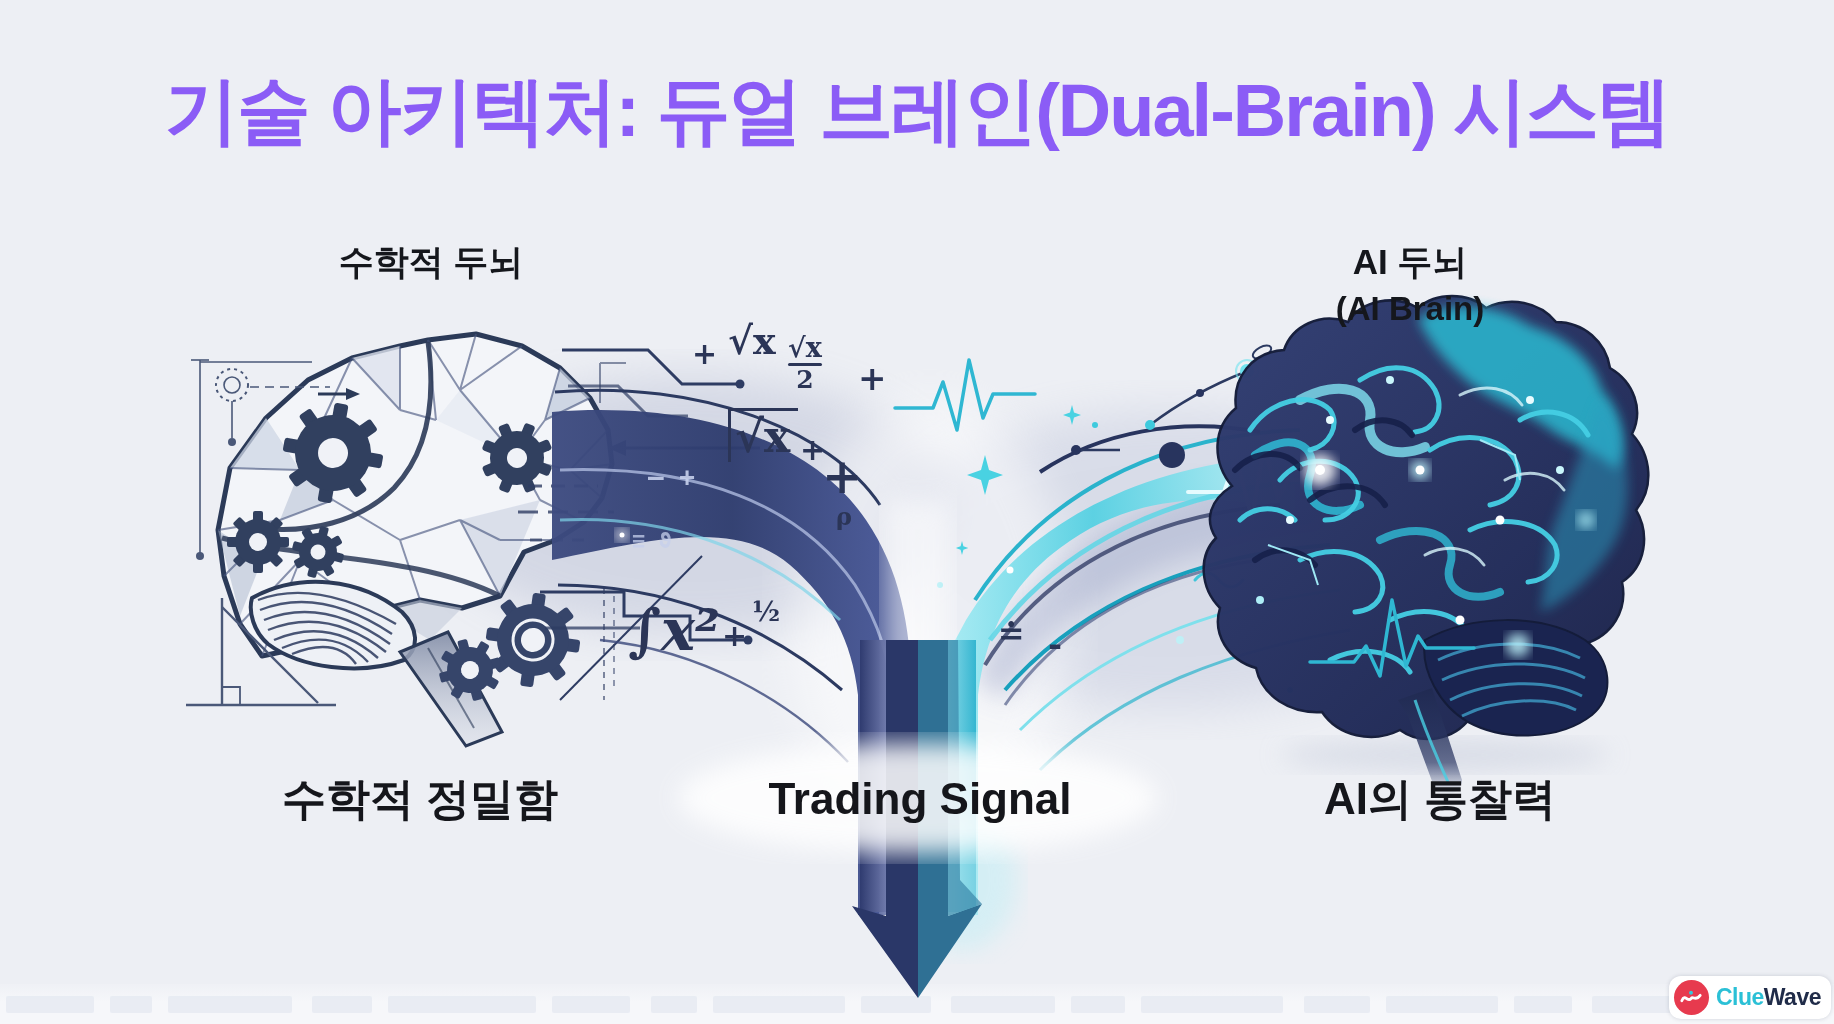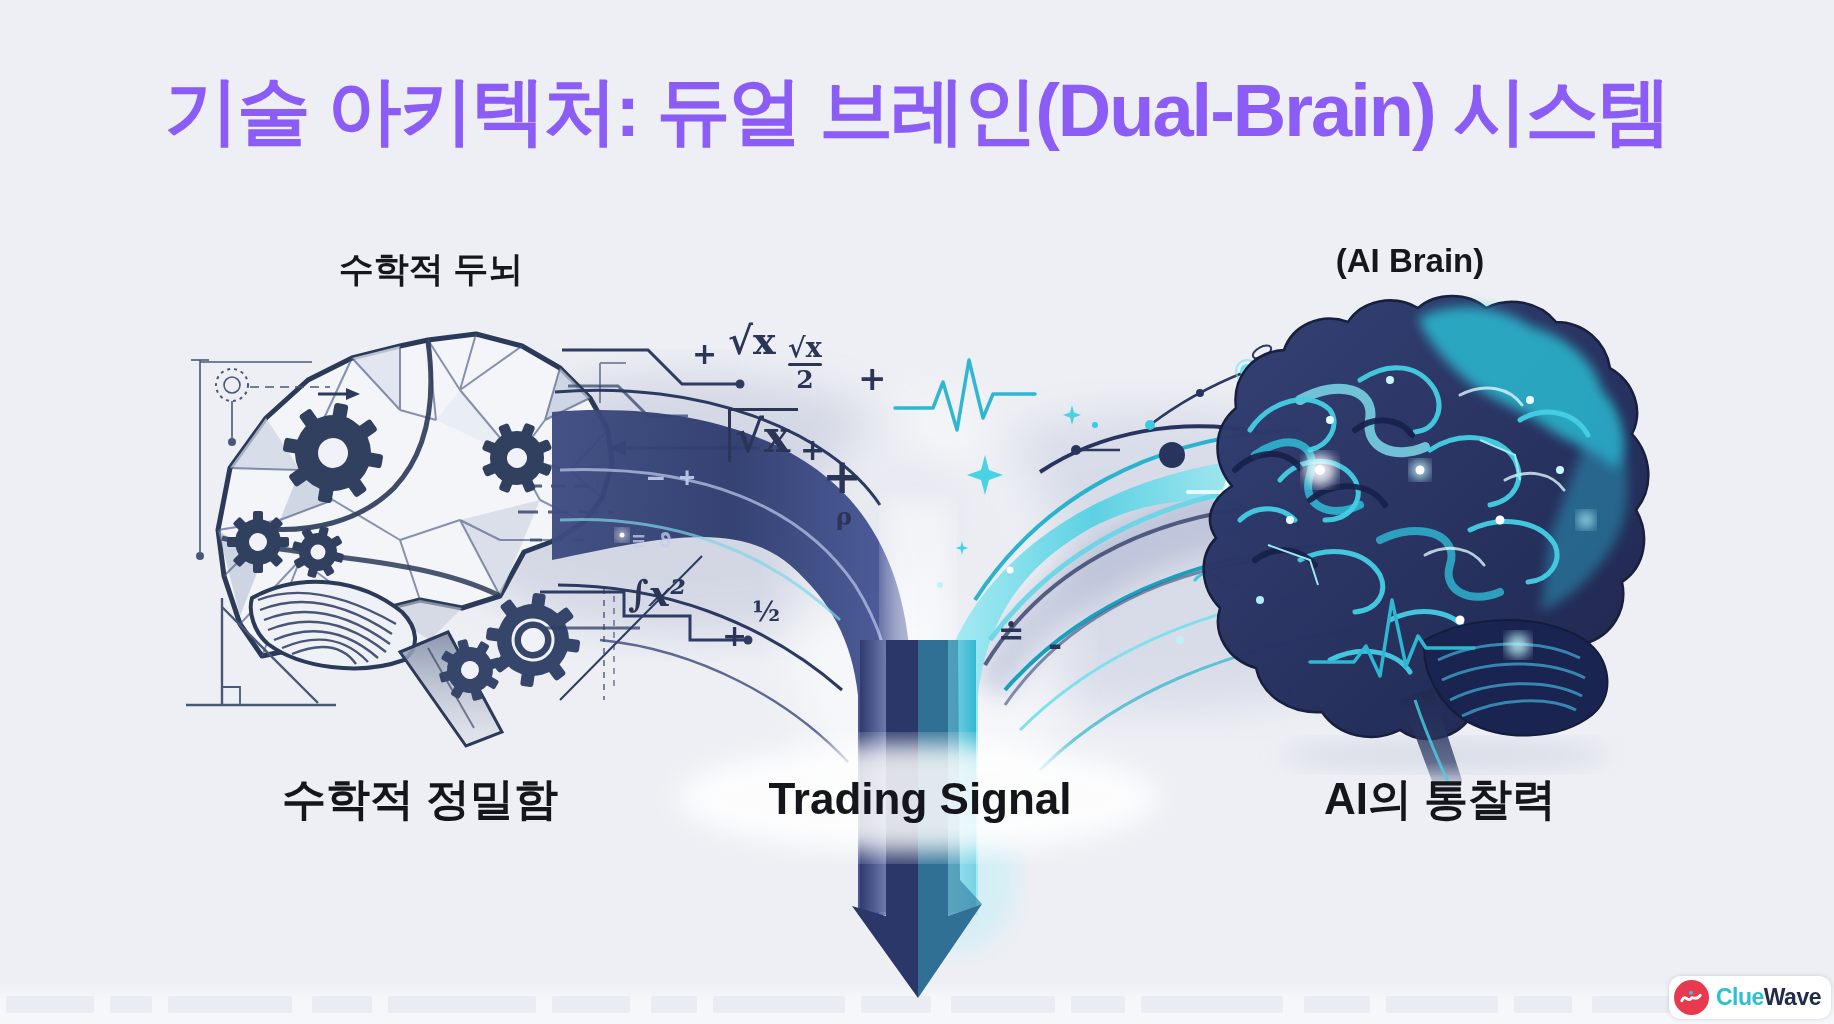--- a/index.html
+++ b/index.html
@@ -385,41 +385,42 @@
         <path d="M1398,700 L1432,688 L1462,780 C1462,792 1448,798 1436,792 L1408,716 Z" fill="url(#gStemFade)"></path>
         <path d="M1415,700 C1425,730 1438,760 1448,782" fill="none" stroke="#49cfe4" stroke-width="3" opacity=".8"></path>
       </g>
 
       <path d="M1310,662 h44 l12,-16 l14,30 l12,-76 l14,66 l12,-30 l8,12 h48" fill="none" stroke="#2fb7d2" stroke-width="3.5" stroke-linecap="round" stroke-linejoin="round"></path>
     </g>
   </svg>
 
   <div class="abs title">기술 아키텍처: 듀얼 브레인(Dual-Brain) 시스템</div>
 
-  <div class="abs brain-label" style="left:171px;top:245px;width:520px">
+  <div class="abs brain-label" style="left:171px;top:238px;width:520px">
     <div class="ko">수학적 두뇌</div>
   </div>
 
   <div class="abs brain-label" style="left:1150px;top:238px;width:520px">
+    <div class="ko">AI 두뇌</div>
     <div class="en">(AI Brain)</div>
   </div>
 
   <div class="math" style="left:692px;top:336px;font-size:30px">+</div>
   <div class="math" style="left:728px;top:318px;font-size:38px;font-weight:700">√x</div>
   <div class="math frac" style="position:absolute;left:788px;top:334px">
     <div style="font-size:27px">√x</div>
     <div class="bar"></div>
     <div style="font-size:25px">2</div>
   </div>
   <div class="math" style="left:858px;top:358px;font-size:34px">+</div>
   <div class="math" style="left:728px;top:408px;font-size:44px;font-weight:700;border-top:3px solid #2b3557;padding:0 8px 0 4px;border-left:3px solid #2b3557">√x</div>
   <div class="math" style="left:800px;top:432px;font-size:30px">+</div>
   <div class="math" style="left:822px;top:448px;font-size:48px">+</div>
   <div class="math" style="left:836px;top:502px;font-size:24px">ρ</div>
-  <div class="math" style="left:628px;top:572px;font-size:36px;font-style:italic">∫x²</div>
+  <div class="math" style="left:628px;top:596px;font-size:57px;font-style:italic">∫x²</div>
   <div class="math" style="left:722px;top:618px;font-size:30px">+</div>
   <div class="math" style="left:752px;top:596px;font-size:27px">½</div>
   <div class="math" style="left:998px;top:614px;font-size:32px">≐</div>
   <div class="math" style="left:1048px;top:624px;font-size:34px">-</div>
   <div class="stream-mark" style="position:absolute;left:648px;top:462px;font-size:26px">— +</div>
   <div class="stream-mark" style="position:absolute;left:632px;top:528px;font-size:22px;opacity:.75">≡ ϑ</div>
 
   <div class="caption" style="left:700px;top:774px;width:440px">Trading Signal</div>
   <div class="caption" style="left:180px;top:770px;width:480px">수학적 정밀함</div>
   <div class="caption" style="left:1210px;top:770px;width:460px">AI의 통찰력</div>

